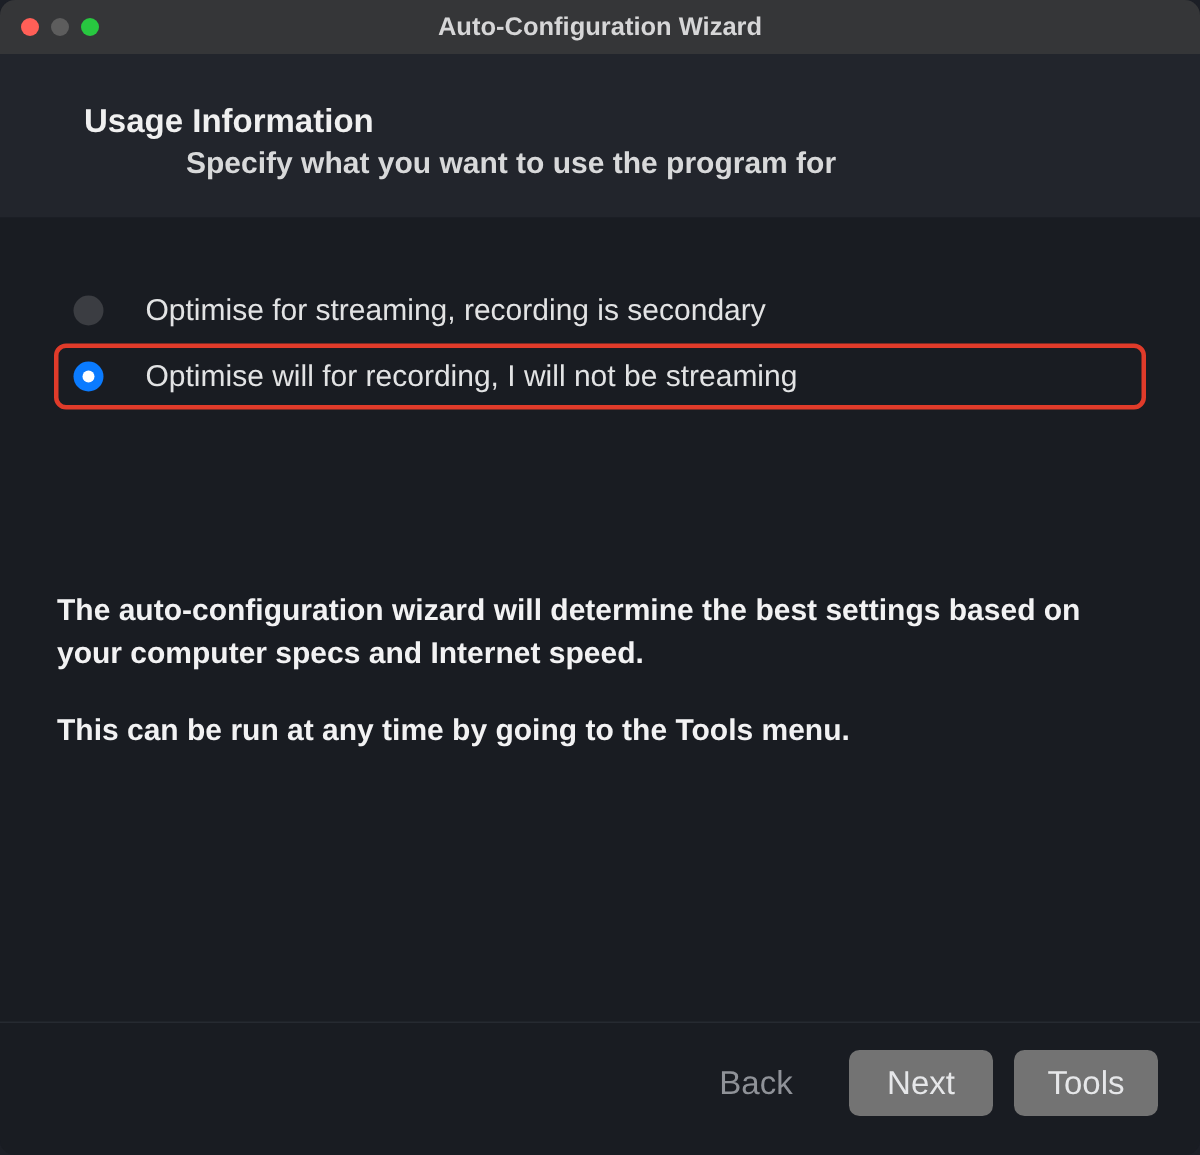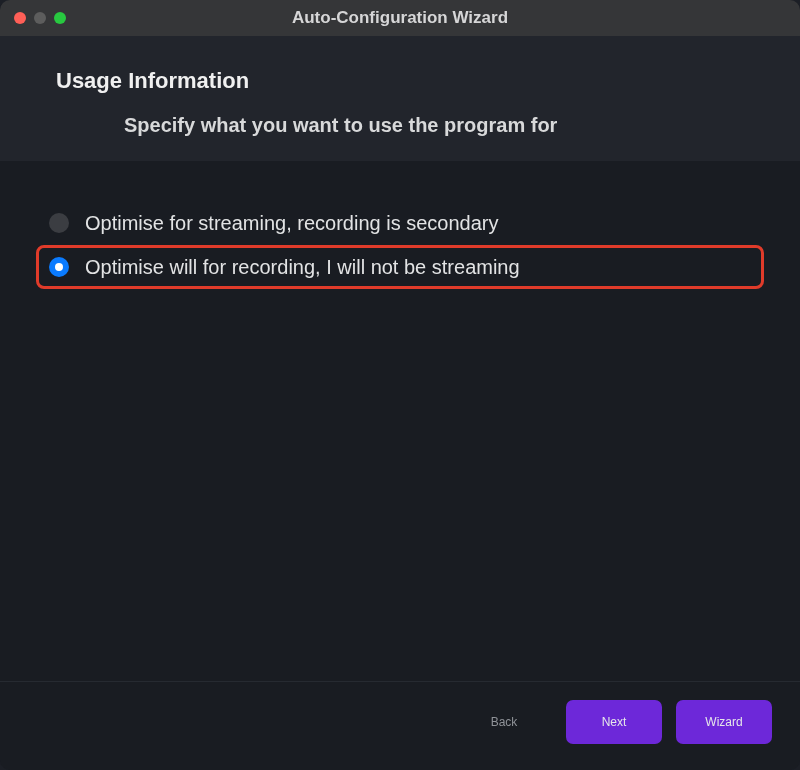--- a/index.html
+++ b/index.html
@@ -47,21 +47,21 @@
     pointer-events: none;
   }
   .header {
     padding: 32px 56px 24px 56px;
     background: #22252c;
   }
   .header h1 {
     font-size: 22px;
     font-weight: 700;
     color: #f0f0f0;
-    margin-bottom: 20px;
+    margin-bottom: 4px;
   }
   .header p {
     font-size: 20px;
     font-weight: 700;
     color: #d8d9da;
     padding-left: 68px;
   }
   .body {
     flex: 1;
     padding: 40px 36px 20px 36px;
@@ -71,21 +71,21 @@
   }
   .options {
     display: flex;
     flex-direction: column;
     gap: 0;
     margin-bottom: 120px;
   }
   .radio-row {
     display: flex;
     align-items: center;
-    gap: 16px;
+    gap: 28px;
     padding: 4px 10px;
     border-radius: 8px;
     border: 3px solid transparent;
     font-size: 20px;
     color: #e2e3e4;
     line-height: 1.5;
     cursor: pointer;
   }
   .radio-row.highlighted {
     border-color: #e03b2a;
@@ -123,31 +123,31 @@
     display: flex;
     justify-content: flex-end;
     gap: 14px;
     border-top: 1px solid #262a31;
   }
   .btn {
     min-width: 96px;
     height: 44px;
     border: none;
     border-radius: 7px;
-    font-size: 12px;
+    font-size: 22px;
     font-weight: 500;
     cursor: pointer;
     padding: 0 20px;
   }
   .btn.secondary {
     background: transparent;
     color: #8f9298;
   }
   .btn.primary {
-    background: #6d28d9;
+    background: #737373;
     color: #e6e7e9;
   }
 </style>
 </head>
 <body>
 
 <div class="window">
 
   <div class="titlebar">
     <div class="traffic">
@@ -172,21 +172,25 @@
       </label>
 
       <label class="radio-row highlighted">
         <span class="radio checked"></span>
         <span>Optimise will for recording, I will not be streaming</span>
       </label>
 
 
     </div>
 
+    <div class="info">
+      <p>The auto-configuration wizard will determine the best settings based on your computer specs and Internet speed.</p>
+      <p>This can be run at any time by going to the Tools menu.</p>
+    </div>
   </div>
 
   <div class="footer">
     <button class="btn secondary">Back</button>
     <button class="btn primary">Next</button>
-    <button class="btn primary">Wizard</button>
+    <button class="btn primary">Tools</button>
   </div>
 
 </div>
 
 </body></html>

